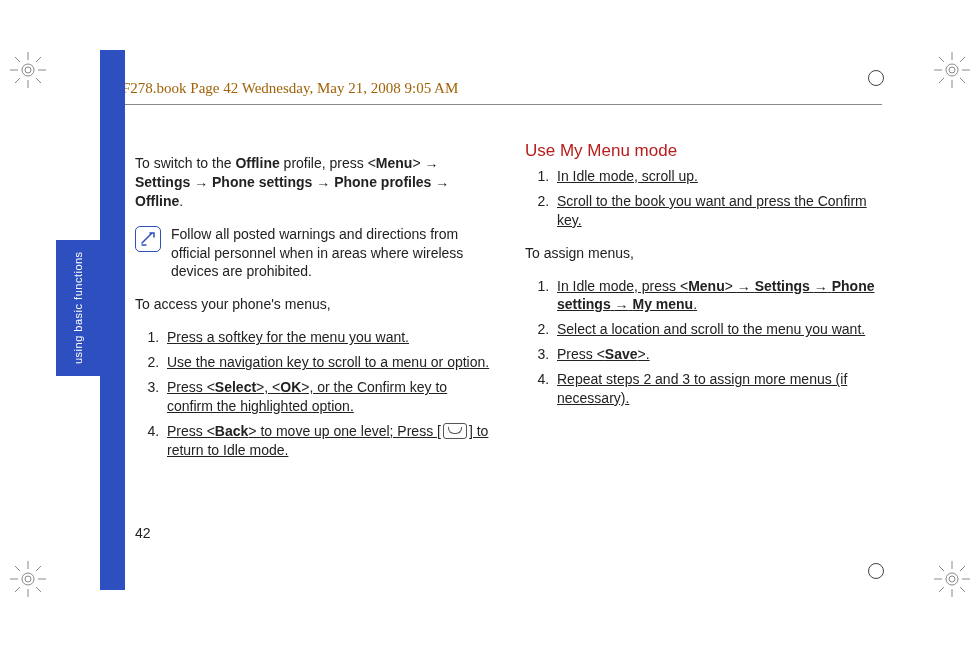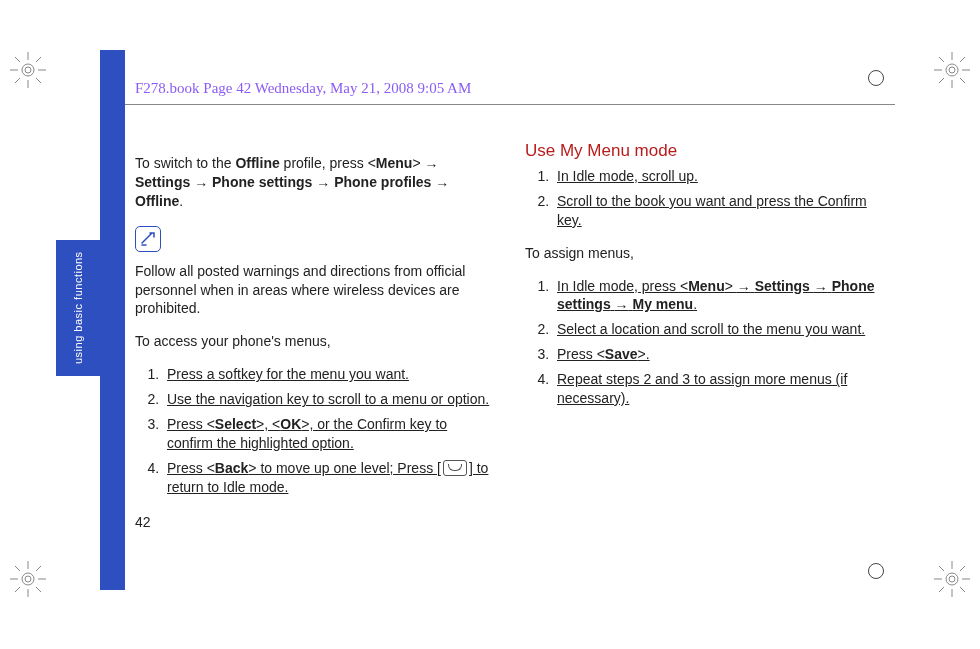--- a/index.html
+++ b/index.html
@@ -21,24 +21,24 @@
     pointer-events: none;
   }
   .regmark svg { display:block; }
   .reg-tl { top: 50px; left: 8px; }
   .reg-tr { top: 50px; right: 8px; }
   .reg-bl { bottom: 50px; left: 8px; }
   .reg-br { bottom: 50px; right: 8px; }
   .running-head {
     position: absolute;
     top: 80px;
-    left: 135px;
+    left: 122px;
     font-family: "Times New Roman", serif;
     font-size: 15px;
-    color: #8b5cf6;
+    color: #a16207;
     text-align: center;
   }
   .running-head .line {
     position:absolute;
     top:24px;left:-20px;
     width:780px;height:1px;
     background:#888;
   }
   .ring1,.ring2 {
     position:absolute;
@@ -70,21 +70,21 @@
     font-size: 11px;
     writing-mode: vertical-rl;
     text-align: center;
     line-height: 44px;
     letter-spacing: 0.5px;
     transform: rotate(180deg);
   }
   .page-num {
     position: absolute;
     left: 135px;
-    bottom: 119px;
+    bottom: 108px;
     font-size: 14px;
     color: #222;
   }
   .content {
     position: absolute;
     top: 140px;
     left: 135px;
     width: 750px;
     display: flex;
     gap: 30px;
@@ -113,21 +113,20 @@
   }
   ol li {
     margin: 2px 0 6px;
     padding-left: 4px;
   }
   .note {
     display: flex;
     align-items: flex-start;
     gap: 10px;
     margin: 8px 0 4px;
-    flex-direction: column;
   }
   .note-icon {
     flex: 0 0 auto;
     width: 24px;
     height: 24px;
     border: 1.5px solid #2e4fc0;
     border-radius: 5px;
     display: flex;
     align-items: center;
     justify-content: center;

